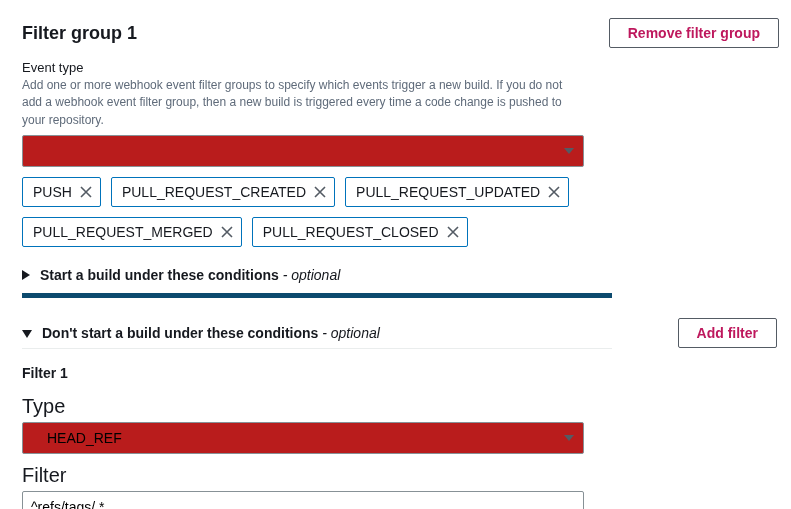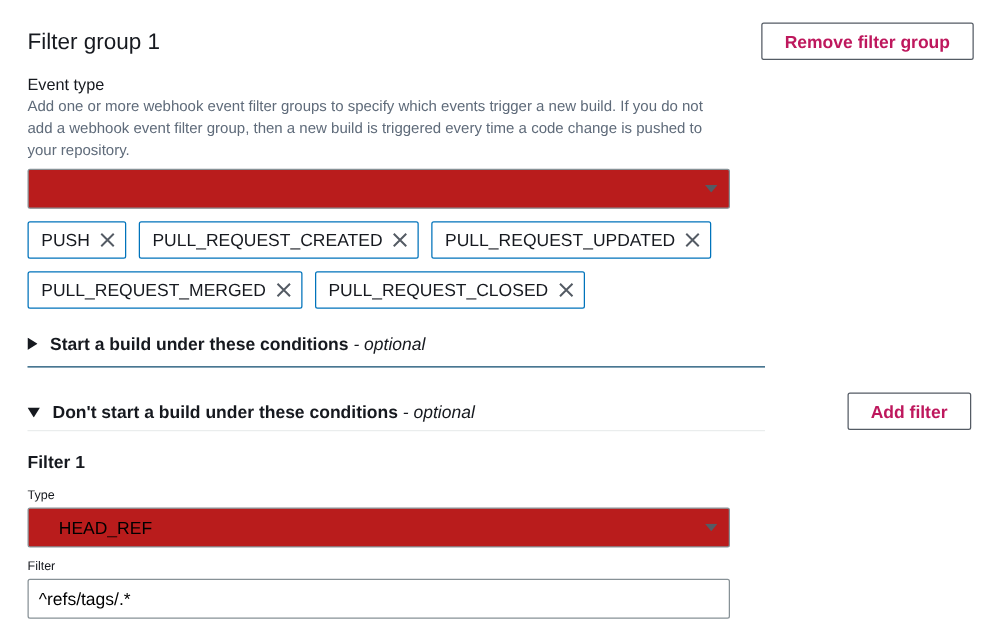--- a/index.html
+++ b/index.html
@@ -11,21 +11,21 @@
     width: 791px;
   }
   .header-row {
     display: flex;
     justify-content: space-between;
     align-items: center;
     margin-bottom: 12px;
   }
   .group-title {
     font-size: 18px;
-    font-weight: 400;
+    font-weight: 700;
     color: #16191f;
   }
   .btn {
     border: 1px solid #545b64;
     background: #fff;
     color: #be185d;
     font-weight: 700;
     font-size: 14px;
     padding: 6px 18px;
     border-radius: 2px;
@@ -98,31 +98,31 @@
     margin: 0 0 16px 0;
     width: 590px;
   }
   .expander {
     display: flex;
     align-items: center;
     gap: 10px;
     cursor: pointer;
     padding: 4px 0;
     width: 590px;
-    border-bottom: 1px solid #0c4a6e;
+    border-bottom: 5px solid #0c4a6e;
     padding-bottom: 10px;
   }
   .expander.no-border { border-bottom: none; padding-bottom: 4px; }
   .tri-right svg { width: 8px; height: 10px; fill: #16191f; }
   .tri-down svg { width: 10px; height: 8px; fill: #16191f; }
   .exp-label { font-weight: 700; font-size: 14px; }
   .optional { font-weight: 400; font-style: italic; }
   .filter-block { margin-top: 12px; }
   .filter-title { font-weight: 700; font-size: 14px; margin-bottom: 14px; }
-  .field-label { font-size: 10px; margin-bottom: 4px; }
+  .field-label { font-size: 20px; margin-bottom: 4px; }
   .text-input {
     width: 562px;
     height: 32px;
     border: 1px solid #879196;
     border-radius: 2px;
     padding: 4px 8px;
     font-size: 14px;
     font-family: inherit;
   }
   .row-flex {

